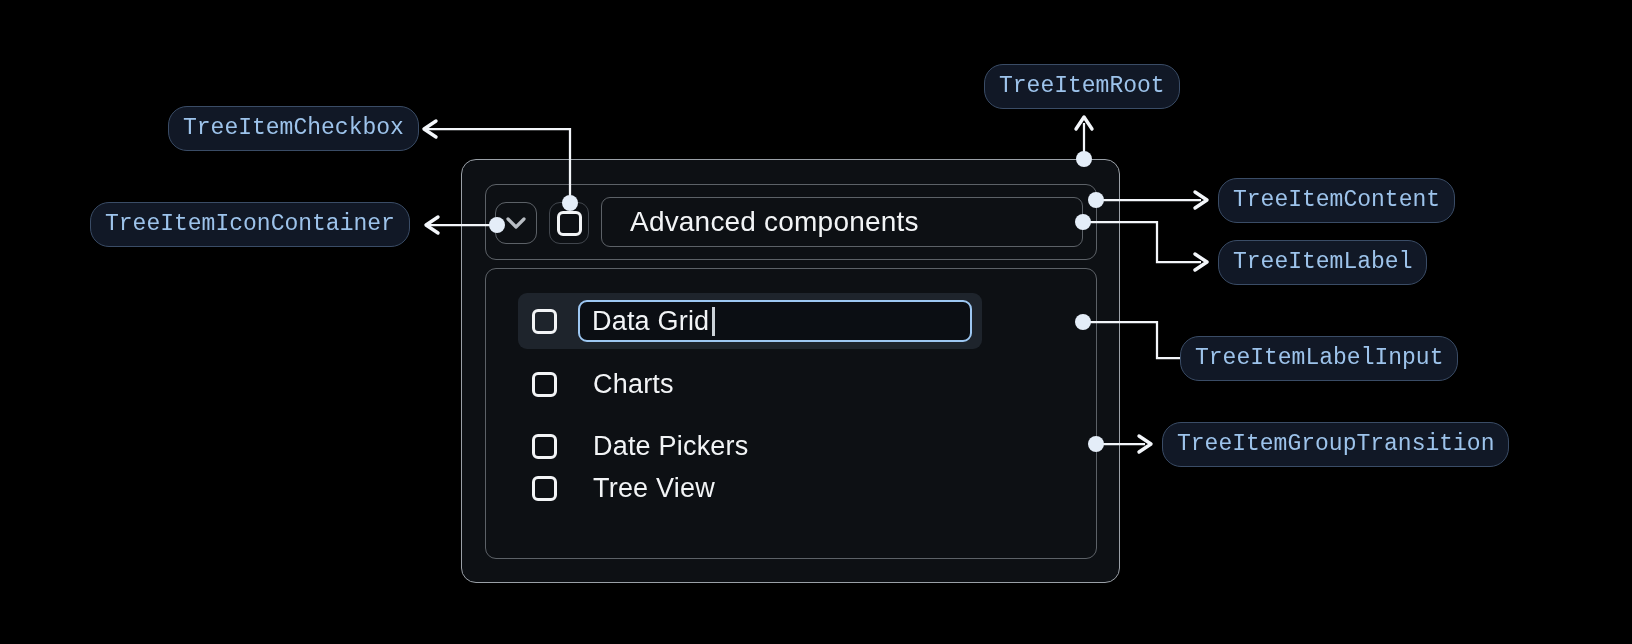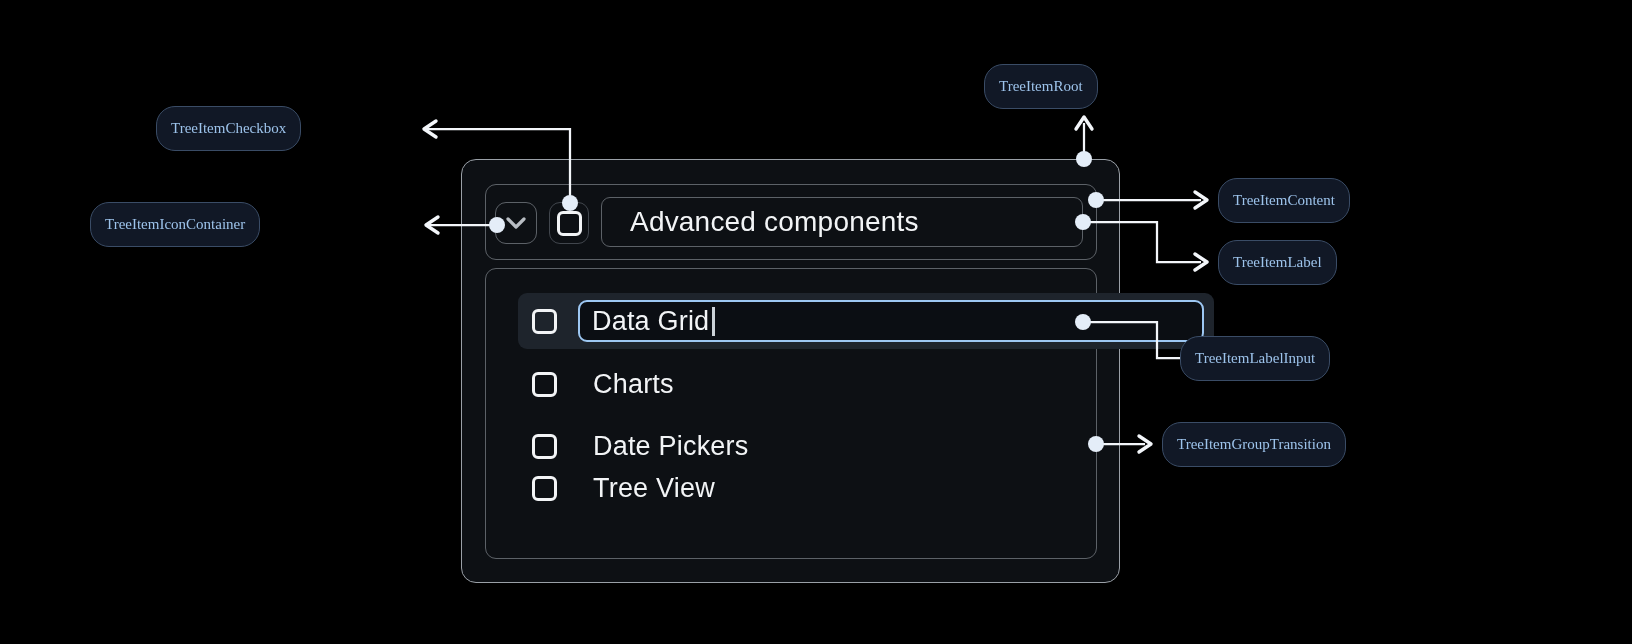--- a/index.html
+++ b/index.html
@@ -28,39 +28,39 @@
   .checkbox-btn{position:absolute;left:549px;top:202px;width:40px;height:42px;box-sizing:border-box;
                 border:1.5px solid var(--border-faint);border-radius:11px;z-index:3;
                 display:flex;align-items:center;justify-content:center;}
   .cb{width:25px;height:25px;box-sizing:border-box;border:3px solid var(--text);border-radius:6px;flex:none;}
 
   .labelfield{position:absolute;left:601px;top:197px;width:482px;height:50px;box-sizing:border-box;
               border:1.5px solid var(--border-soft);border-radius:9px;z-index:3;
               display:flex;align-items:center;padding-left:28px;}
   .labelfield span{font-size:28px;color:var(--text);letter-spacing:.2px;}
 
-  .tree-row{position:absolute;left:518px;width:696px;display:flex;align-items:center;
+  .tree-row{position:absolute;left:518px;width:464px;display:flex;align-items:center;
             box-sizing:border-box;z-index:3;}
   .row-editing{top:293px;height:56px;background:var(--row-bg);border-radius:9px;
                padding-left:14px;padding-right:10px;}
   .row-plain{height:42px;padding-left:14px;}
   .row-charts{top:363px;} .row-datepickers{top:425px;} .row-treeview{top:467px;}
   .item-label{margin-left:36px;font-size:27px;color:var(--text);letter-spacing:.2px;}
 
   .edit-input{flex:1;margin-left:21px;height:42px;box-sizing:border-box;background:var(--input-bg);
               border:2px solid var(--accent);border-radius:9px;display:flex;align-items:center;
               padding-left:12px;}
   .edit-input .val{font-size:27px;color:var(--text);letter-spacing:.2px;}
   .caret{display:inline-block;width:3px;height:29px;background:#ccd2d8;margin-left:3px;}
 
   
   .pill{position:absolute;z-index:6;background:var(--callout-bg);border:1.5px solid var(--callout-border);
-        border-radius:19px;padding:8px 14px;font-family:Liberation Serif, serif;
-        font-size:15px;color:var(--callout-text);white-space:nowrap;line-height:27px;}
-  .pill-checkbox{left:156px;top:106px;}
+        border-radius:19px;padding:8px 14px;font-family:Liberation Mono, monospace;
+        font-size:23px;color:var(--callout-text);white-space:nowrap;line-height:27px;}
+  .pill-checkbox{left:168px;top:106px;}
   .pill-iconcontainer{left:90px;top:202px;}
   .pill-root{left:984px;top:64px;}
   .pill-content{left:1218px;top:178px;}
   .pill-label{left:1218px;top:240px;}
   .pill-labelinput{left:1180px;top:336px;}
   .pill-grouptransition{left:1162px;top:422px;}
 
   .connector{stroke:var(--connector);stroke-width:2.25;fill:none;}
   .arrowhead{stroke:var(--connector);stroke-width:3.4;fill:none;stroke-linecap:round;stroke-linejoin:round;}
   .dot{fill:var(--dot);}

